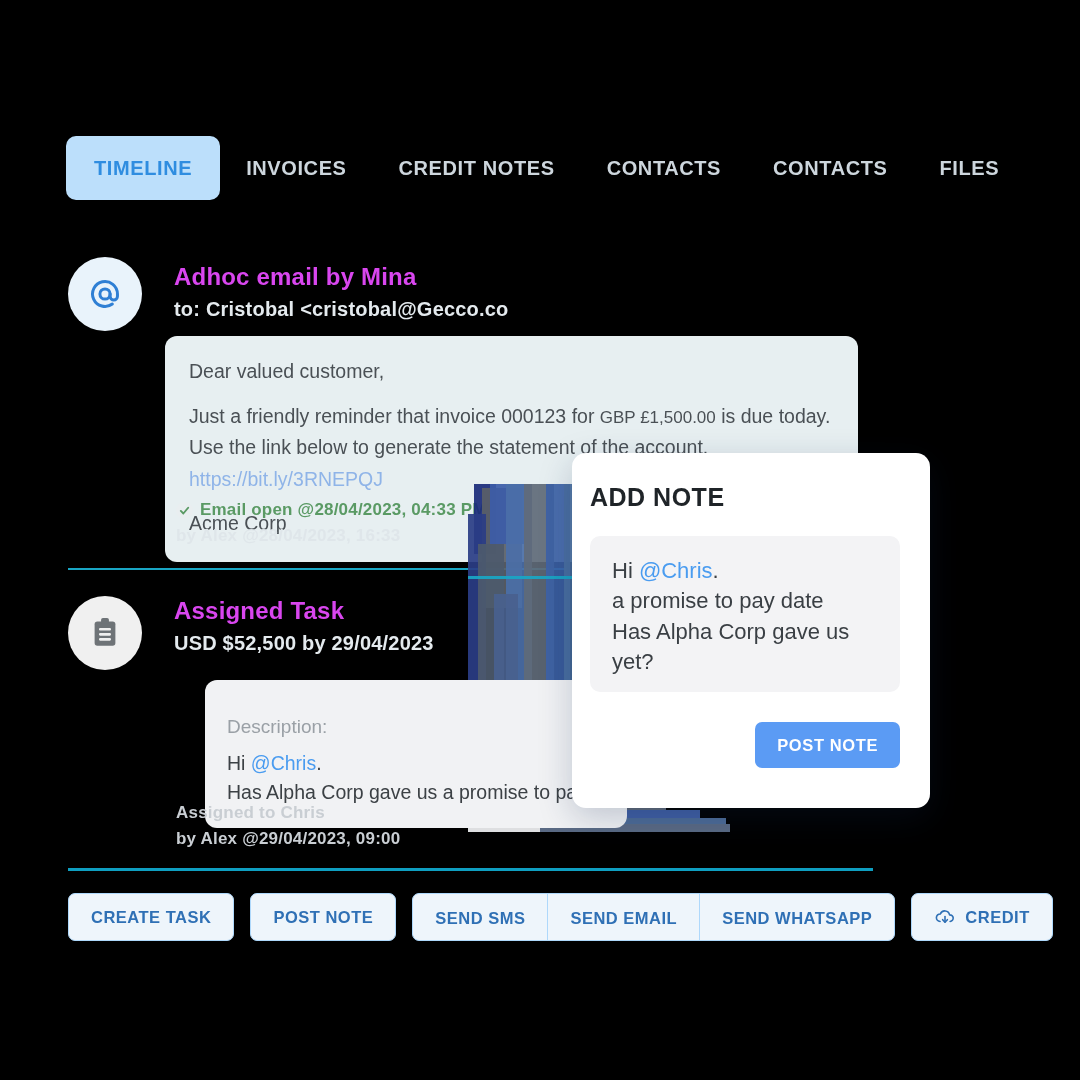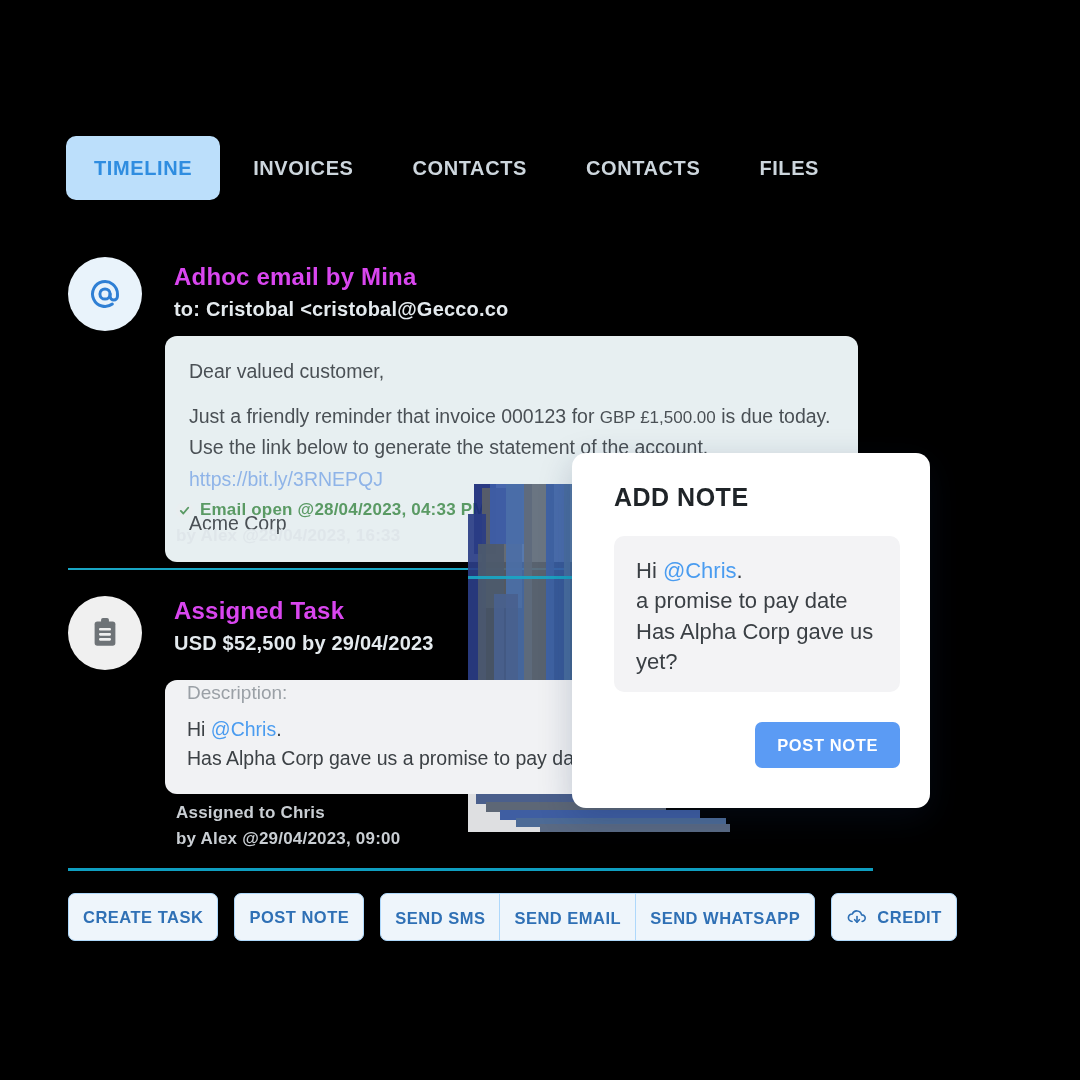--- a/index.html
+++ b/index.html
@@ -19,21 +19,21 @@
     background: #000000;
   }
 
   
   .tabbar {
     position: absolute;
     left: 66px;
     top: 136px;
     display: flex;
     align-items: center;
-    gap: 7px;
+    gap: 0px;
   }
   .tab {
     font-size: 20px;
     font-weight: 700;
     letter-spacing: 0.6px;
     color: #cdd6dd;
     padding: 0 26px;
     height: 64px;
     line-height: 64px;
     white-space: nowrap;
@@ -91,21 +91,22 @@
     margin-bottom: 13px;
   }
   .msgcard p:last-child { margin-bottom: 0; }
   .msgcard .small { font-size: 17px; }
   .msgcard a { color: #8fb4e8; text-decoration: none; }
 
   .descard {
     position: absolute;
     background: #f1f2f4;
     border-radius: 12px;
-    padding: 2px 22px 20px 22px;
+    padding: 36px 22px 20px 22px;
+    margin-left: 40px;
   }
   .descard .lbl {
     font-size: 19px;
     color: #9aa0a6;
     margin-bottom: 11px;
   }
   .descard .line {
     font-size: 19.5px;
     color: #3c4145;
     line-height: 1.5;
@@ -169,21 +170,21 @@
     border: 1.6px solid #aed8fb;
     border-radius: 7px;
     background: #eef5fb;
     color: #2f70b5;
     font-size: 16.5px;
     font-weight: 700;
     letter-spacing: 0.5px;
     display: flex;
     align-items: center;
     justify-content: center;
-    padding: 0 14px;
+    padding: 0 22px;
     white-space: nowrap;
     cursor: pointer;
   }
   .btngroup {
     height: 48px;
     border: 1.6px solid #aed8fb;
     border-radius: 7px;
     background: #eef5fb;
     display: flex;
     align-items: stretch;
@@ -227,21 +228,21 @@
   
   .modal {
     position: absolute;
     left: 572px;
     top: 453px;
     width: 358px;
     height: 355px;
     background: #ffffff;
     border-radius: 14px;
     box-shadow: 0 10px 34px rgba(20,40,80,0.22);
-    padding: 30px 30px 0 42px;
+    padding: 30px 30px 0 18px;
   }
   .modal h2 {
     font-size: 25px;
     font-weight: 700;
     letter-spacing: 0.5px;
     color: #1f2428;
     margin-bottom: 24px;
   }
   .notebox {
     background: #f3f3f5;
@@ -273,20 +274,21 @@
   }
 </style>
 </head>
 <body>
 
 <div id="stage">
 
   <div class="tabbar">
     <div class="tab active"><span>TIMELINE</span></div>
     <div class="tab"><span>INVOICES</span></div>
+    <div class="tab"><span>CREDIT NOTES</span></div>
     <div class="tab"><span>CONTACTS</span></div>
     <div class="tab"><span>CONTACTS</span></div>
     <div class="tab"><span>FILES</span></div>
   </div>
 
   <div class="avatar email" style="left:68px; top:257px;">
     <svg width="34" height="34" viewBox="0 0 24 24" fill="none" stroke="#2f7fd4" stroke-width="2.1" stroke-linecap="round">
       <circle cx="12" cy="12" r="3.6"></circle>
       <path d="M15.6 12 v1.6 a2.6 2.6 0 0 0 5.2 0 V12 a8.8 8.8 0 1 0 -3.6 7.1"></path>
     </svg>

